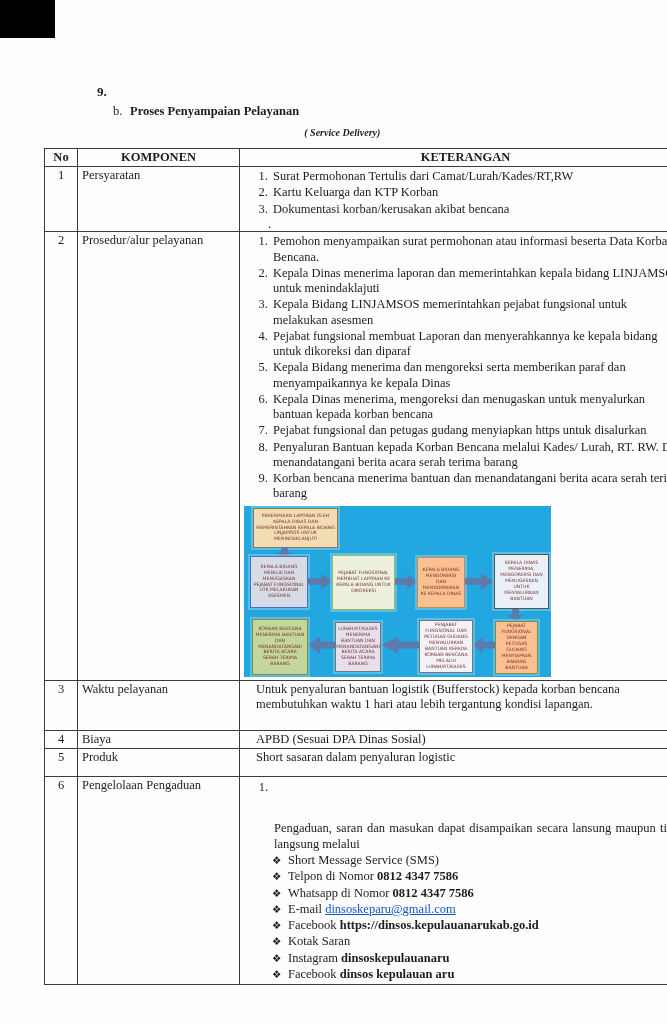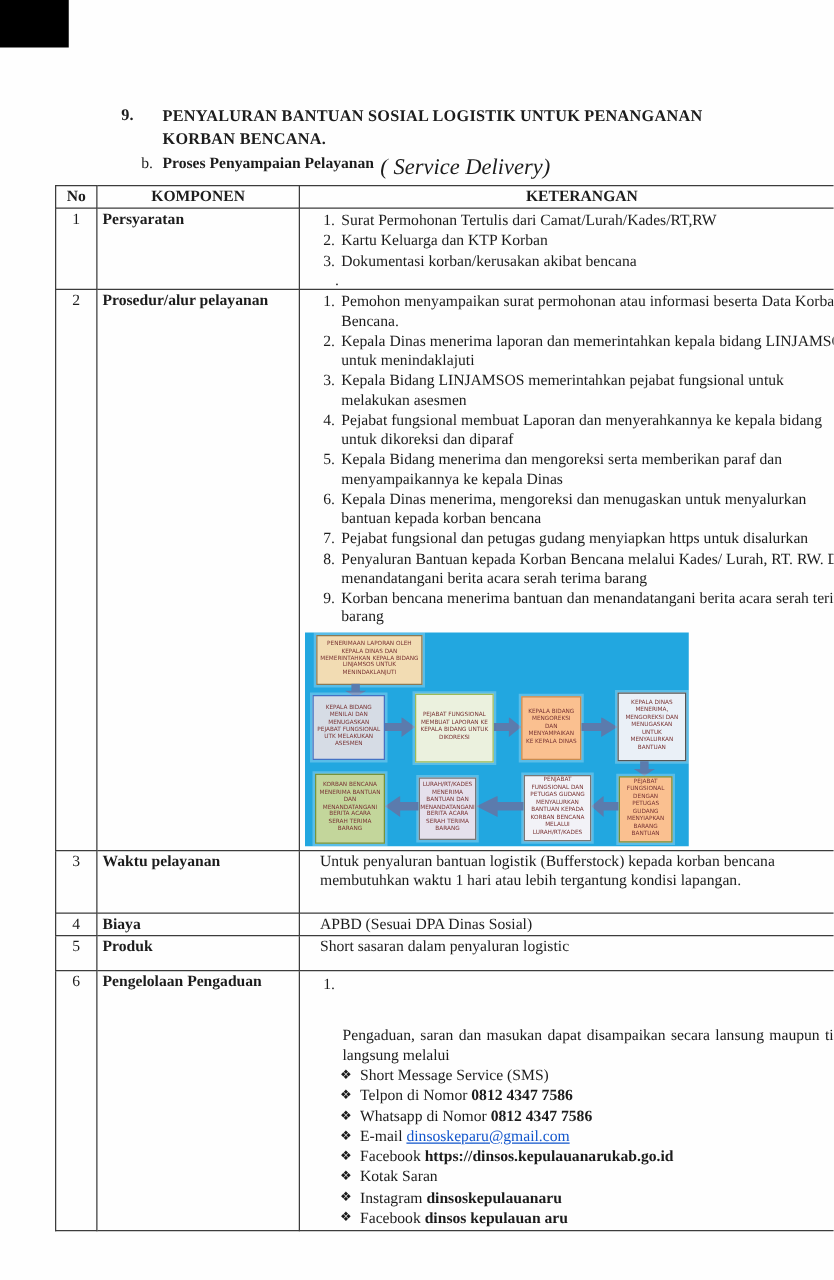--- a/index.html
+++ b/index.html
@@ -8,29 +8,29 @@
   .corner-mark{position:absolute;left:0;top:0;width:55px;height:38px;background:#000;}
 
   
   .title-block{position:absolute;left:97px;top:84px;width:540px;}
   .title-row{display:flex;}
   .title-num{font-weight:bold;font-size:13px;width:33px;flex:0 0 33px;}
   .title-text{font-weight:bold;font-size:13px;line-height:1.35;letter-spacing:.2px;}
   .subtitle-row{display:flex;margin-top:4px;margin-left:16px;}
   .sub-letter{font-size:12.5px;width:17px;flex:0 0 17px;}
   .sub-bold{font-weight:bold;font-size:12.5px;}
-  .sub-italic{font-weight:normal;font-style:italic;font-size:18px;margin-left:5px;}
+  .sub-italic{font-weight:bold;font-style:italic;font-size:10px;margin-left:5px;margin-top:23px;}
 
   
   table.svc{position:absolute;left:44px;top:148px;width:648px;border-collapse:collapse;
             table-layout:fixed;font-size:12.5px;}
   table.svc th, table.svc td{border:1px solid #3c3c3c;vertical-align:top;padding:1px 4px;}
   table.svc th{font-weight:bold;text-align:center;padding:1px 2px;font-size:12.5px;}
   td.c-no{text-align:center;padding-top:2px;}
-  td.c-komp{padding-left:8px;padding-top:2px;font-weight:bold;}
+  td.c-komp{padding-left:8px;padding-top:2px;}
   td.c-ket{padding:2px 6px 2px 0;}
   .plain-text{padding-left:12px;line-height:1.25;}
   ol.num-list{margin:1px 4px 0 0;padding-left:27px;line-height:1.22;}
   ol.num-list li{padding-left:2px;margin:0 0 1px 0;}
   .stray-dot{padding-left:24px;line-height:1;}
 
   
   .r6-intro{display:flex;margin:2px 0 1px 0;}
   .r6-num{flex:0 0 22px;text-align:right;padding-right:6px;box-sizing:border-box;padding-left:0;margin-left:8px;}
   .r6-text{flex:1;text-align:justify;line-height:1.28;padding-right:2px;margin-top:40px;}
@@ -70,24 +70,20 @@
 </style>
 </head>
 <body>
 
 <div class="page">
   <div class="corner-mark"></div>
 
   <div class="title-block">
     <div class="title-row">
       <span class="title-num">9.</span>
-      <div class="title-text">
-        <div>PENYALURAN BANTUAN SOSIAL LOGISTIK UNTUK PENANGANAN</div>
-        <div>KORBAN BENCANA.</div>
-      </div>
     </div>
     <div class="subtitle-row">
       <span class="sub-letter">b.</span>
       <span class="sub-bold">Proses Penyampaian Pelayanan</span>
       <span class="sub-italic">( Service Delivery)</span>
     </div>
   </div>
 
   <table class="svc">
     <colgroup>

